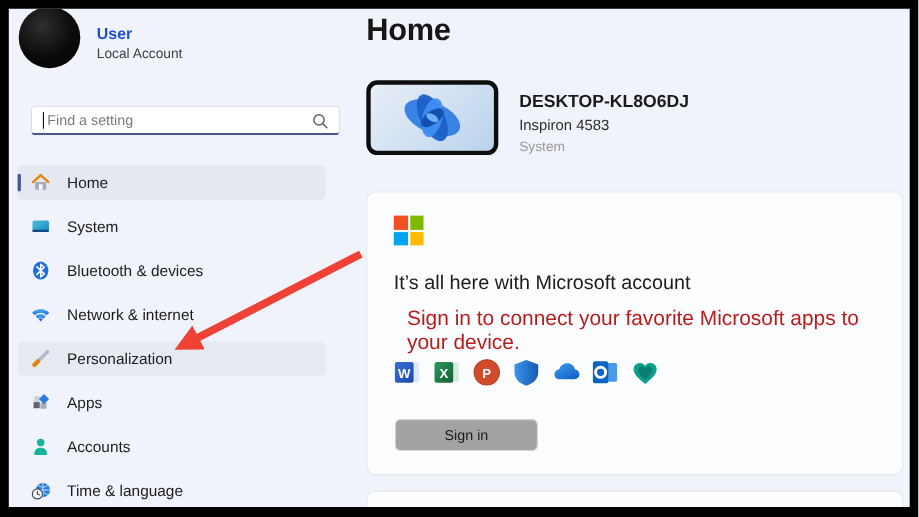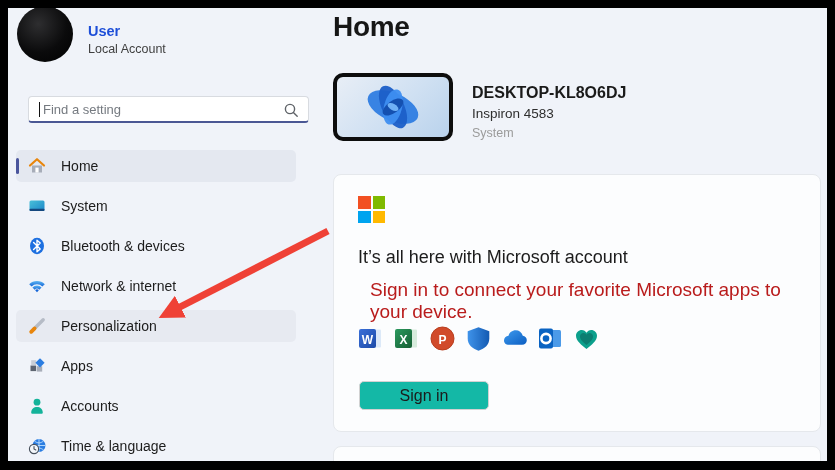--- a/index.html
+++ b/index.html
@@ -76,22 +76,22 @@
 
   .mslogo { position:absolute; left:24px; top:21px; width:27px; height:27px;
             display:grid; grid-template-columns:12.5px 12.5px; grid-template-rows:12.5px 12.5px; gap:2px; }
   .mslogo i { display:block; }
   .card-title { position:absolute; left:24px; top:72px; font-size:18px; font-weight:normal; color:#1c1c1c; }
   .card-sub   { position:absolute; left:24px; top:104px; font-size:19px; color:#b91c1c;margin-left:12px; }
   .app-row { position:absolute; left:23px; top:150px; display:flex; gap:9px; }
   .app-ic { width:27px; height:27px; display:block; }
   .signin-btn {
     position:absolute; left:25px; top:206px; width:130px; height:29px;
-    background:#14b8a6; border:1px solid #d2d2d2; border-radius:5px;
-    font-size:16px; color:#1b1b1b; text-align:center; line-height:27px; cursor:pointer;
+    background:#a3a3a3; border:1px solid #d2d2d2; border-radius:5px;
+    font-size:13px; color:#1b1b1b; text-align:center; line-height:27px; cursor:pointer;
   }
 
   .arrow-overlay { position:absolute; left:0; top:0; width:819px; height:453px; pointer-events:none; }
 </style>
 </head>
 <body>
 
 <div class="screen">
 
   <div>

